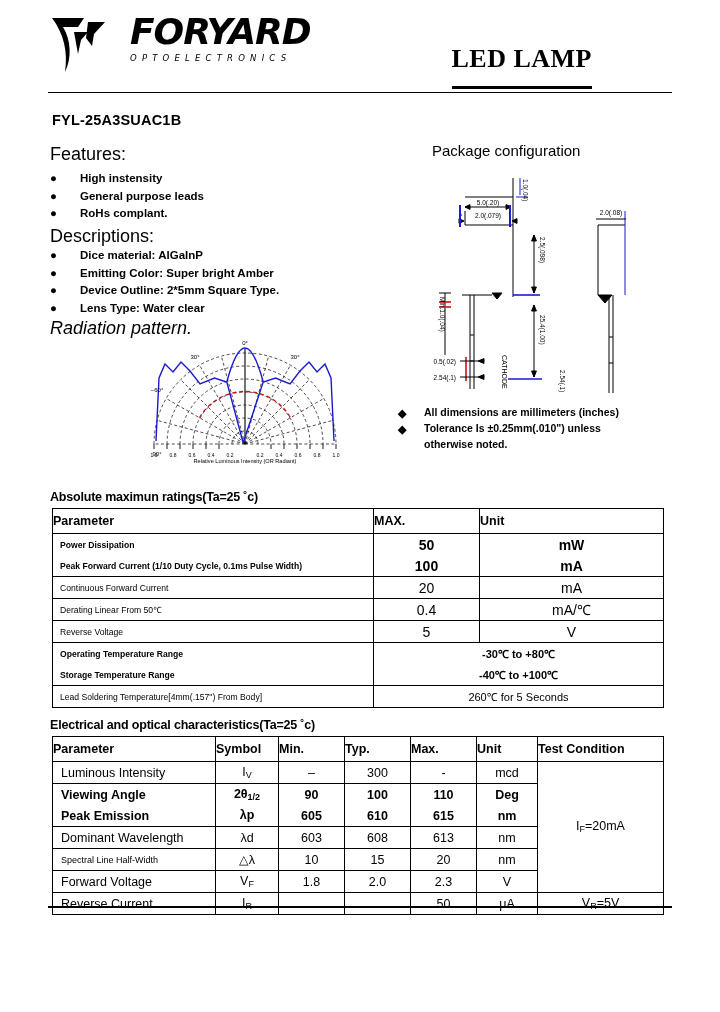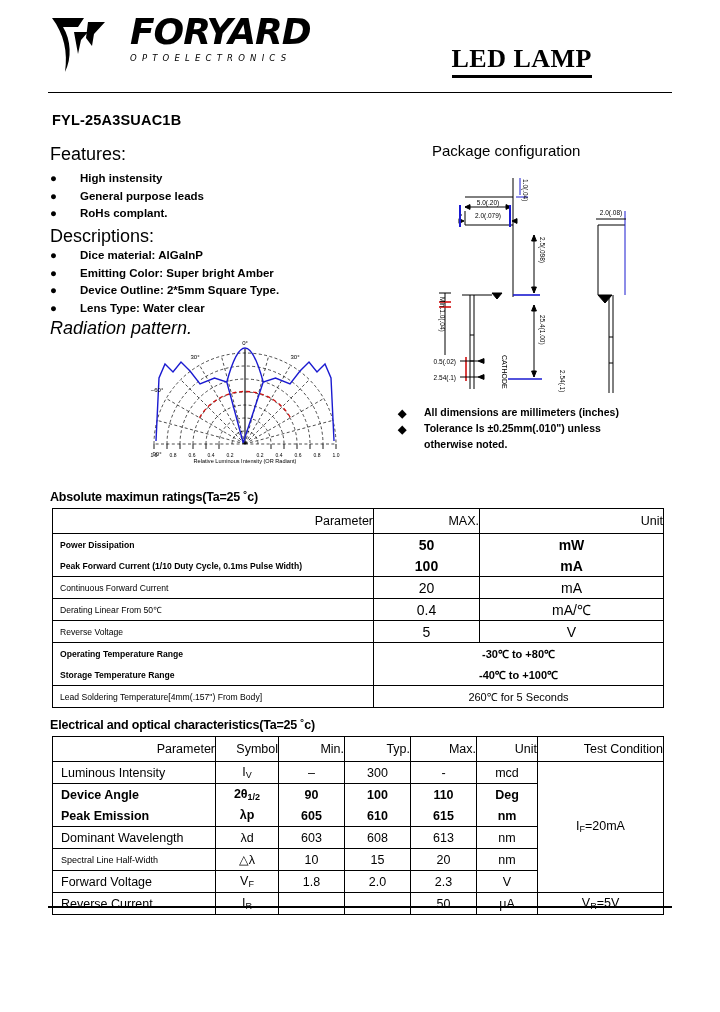--- a/index.html
+++ b/index.html
@@ -7,21 +7,21 @@
   .page{position:absolute;left:0;top:0;width:720px;height:1012px;}
 
   
   .header{position:absolute;left:48px;top:14px;width:624px;height:76px;}
   .logo-wrap{position:absolute;left:0;top:0;display:flex;align-items:flex-start;}
   .logo-mark{width:62px;height:62px;position:relative;}
   .logo-text{margin-left:20px;}
   .brand{font-family:"DejaVu Sans",sans-serif;font-weight:bold;font-style:italic;font-size:36px;letter-spacing:-1px;line-height:36px;}
   .brand-sub{font-family:"DejaVu Sans",sans-serif;font-size:8.5px;letter-spacing:5.2px;margin-top:3px;font-style:italic;}
   .doc-title{position:absolute;right:80px;top:30px;font-family:"Liberation Serif",serif;font-weight:bold;font-size:26px;
-             border-bottom:3px solid #000;padding-bottom:1px;letter-spacing:.5px;}
+             border-bottom:3px solid #000;padding-bottom:12px;letter-spacing:.5px;}
   .rule-top{position:absolute;left:48px;top:92px;width:624px;border-top:1px solid #000;}
 
   .partno{position:absolute;left:52px;top:112px;font-weight:bold;font-size:14.5px;letter-spacing:.2px;}
 
   
   .sec-h{font-size:18px;font-weight:normal;}
   #features-heading{position:absolute;left:50px;top:144px;}
   .bullets{position:absolute;list-style:none;margin:0;padding:0;}
   .bullets li{font-size:11.5px;font-weight:bold;line-height:17.5px;position:relative;padding-left:30px;white-space:nowrap;}
   .bullets li .bt{position:absolute;left:0;top:0;}
@@ -44,21 +44,21 @@
 
   
   .tbl-head{font-size:12.5px;font-weight:bold;letter-spacing:-.2px;}
   #abs-heading{position:absolute;left:50px;top:490px;}
   #elec-heading{position:absolute;left:50px;top:718px;}
   table{border-collapse:collapse;position:absolute;}
   #abs-table{left:52px;top:508px;width:612px;}
   #elec-table{left:52px;top:736px;width:612px;}
   #abs-table td,#abs-table th{border:1px solid #000;padding:0;}
   #elec-table td,#elec-table th{border:1px solid #000;padding:0;}
-  .th-c{font-size:12.5px;font-weight:normal;text-align:right;height:24px;}
+  .th-c{font-size:12.5px;font-weight:bold;text-align:left;height:24px;}
   .p-cell{font-size:8.6px;padding-left:7px !important;height:21px;text-align:left;}
   .v-cell{font-size:14px;text-align:center;}
   .u-cell{font-size:14px;text-align:center;}
   .span-cell{font-size:11px;text-align:center;}
   .ep-cell{font-size:12.5px;text-align:left;padding-left:8px !important;height:21px;}
   .ep-small{font-size:9px;}
   .es-cell{font-size:12.5px;text-align:center;}
   .ev-cell{font-size:12.5px;text-align:center;}
   .sub{font-size:.72em;vertical-align:-.25em;}
   .rule-bottom{position:absolute;left:48px;top:906px;width:624px;border-top:2.5px solid #000;}
@@ -329,21 +329,21 @@
       <td class="es-cell"><span>I</span><span class="sub">V</span></td>
       <td class="ev-cell">–</td>
       <td class="ev-cell">300</td>
       <td class="ev-cell">-</td>
       <td class="ev-cell">mcd</td>
       <td class="ev-cell" rowspan="6">
         <span>I</span><span class="sub">F</span><span>=20mA</span>
       </td>
     </tr>
     <tr>
-      <td class="ep-cell nb-lr">Device Angle</td>
+      <td class="ep-cell nb-lr">Viewing Angle</td>
       <td class="es-cell nb-lr"><span>2θ</span><span class="sub">1/2</span></td>
       <td class="ev-cell nb-lr">90</td>
       <td class="ev-cell nb-lr">100</td>
       <td class="ev-cell nb-lr">110</td>
       <td class="ev-cell nb-lr">Deg</td>
     </tr>
     <tr>
       <td class="ep-cell nb-lr nb-b">Peak Emission</td>
       <td class="es-cell nb-lr nb-b"><span>λp</span><span class="sub"></span></td>
       <td class="ev-cell nb-lr nb-b">605</td>

